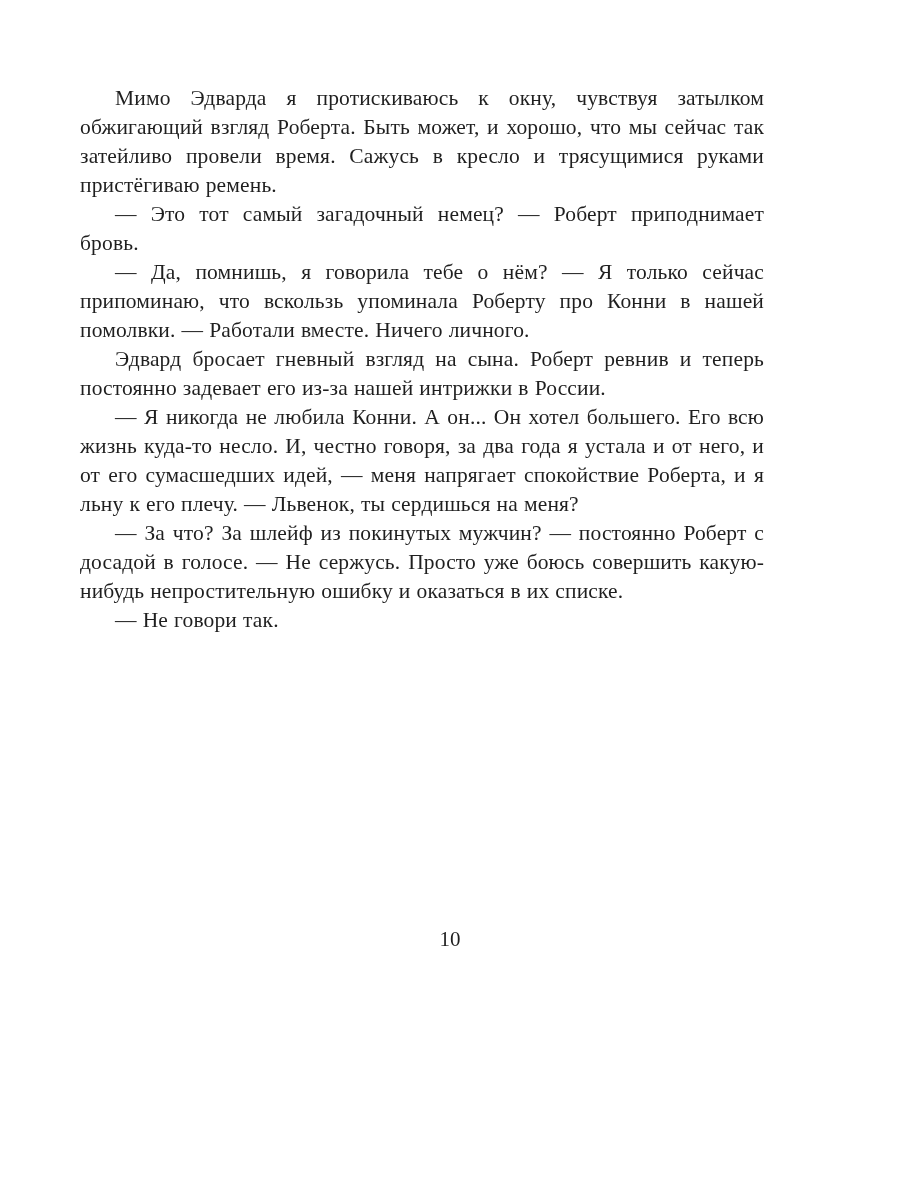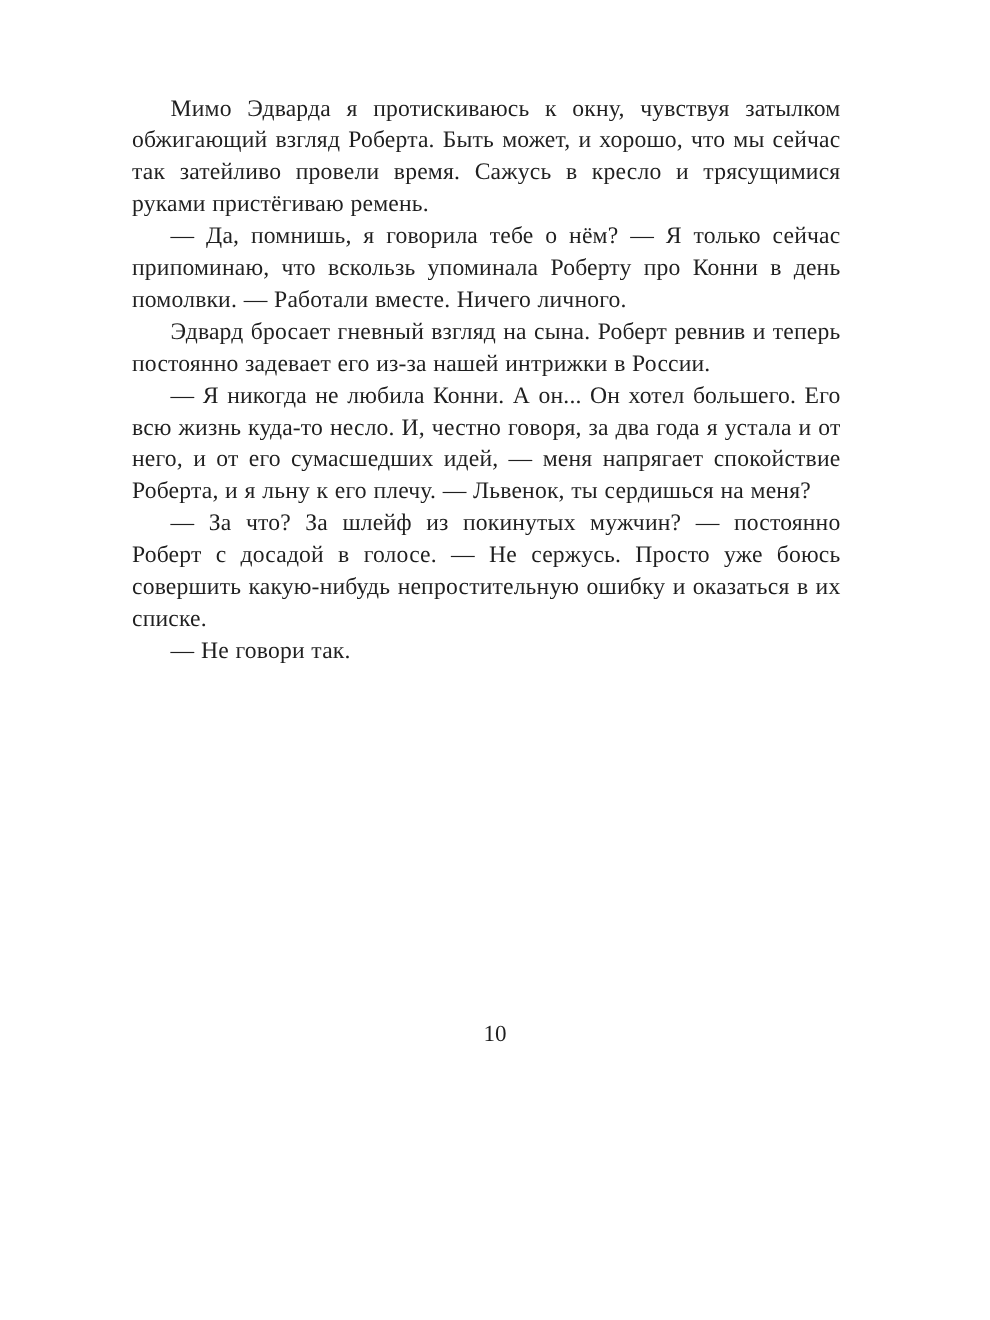--- a/index.html
+++ b/index.html
@@ -12,21 +12,21 @@
       height: 1200px;
       font-family: "Liberation Serif", "DejaVu Serif", serif;
       color: #1f1f1f;
       overflow: hidden;
     }
     .page {
       position: relative;
       box-sizing: border-box;
       width: 900px;
       height: 1004px;
-      padding: 84px 136px 0 120px;
+      padding: 84px 136px 0 80px;
       background: #ffffff;
     }
     .text-block p {
       margin: 0;
       font-size: 21.5px;
       line-height: 29px;
       text-align: justify;
       text-indent: 35px;
       letter-spacing: 0.15px;
       word-spacing: 0.5px;
@@ -40,20 +40,21 @@
       font-size: 21px;
       color: #1f1f1f;
     }
   </style>
 </head>
 <body>
 
 <div class="page">
   <div class="text-block">
       <p>Мимо Эдварда я протискиваюсь к окну, чувствуя затылком обжигающий взгляд Роберта. Быть может, и хорошо, что мы сейчас так затейливо провели время. Сажусь в кресло и трясущимися руками пристёгиваю ремень.</p>
-      <p>— Да, помнишь, я говорила тебе о нём? — Я только сейчас припоминаю, что вскользь упоминала Роберту про Конни в день помолвки. — Работали вместе. Ничего личного.</p>
+      <p>— Это тот самый загадочный немец? — Роберт приподнимает бровь.</p>
+      <p>— Да, помнишь, я говорила тебе о нём? — Я только сейчас припоминаю, что вскользь упоминала Роберту про Конни в нашей помолвки. — Работали вместе. Ничего личного.</p>
       <p>Эдвард бросает гневный взгляд на сына. Роберт ревнив и теперь постоянно задевает его из-за нашей интрижки в России.</p>
       <p>— Я никогда не любила Конни. А он... Он хотел большего. Его всю жизнь куда-то несло. И, честно говоря, за два года я устала и от него, и от его сумасшедших идей, — меня напрягает спокойствие Роберта, и я льну к его плечу. — Львенок, ты сердишься на меня?</p>
       <p>— За что? За шлейф из покинутых мужчин? — постоянно Роберт с досадой в голосе. — Не сержусь. Просто уже боюсь совершить какую-нибудь непростительную ошибку и оказаться в их списке.</p>
       <p>— Не говори так.</p>
     </div>
   <div class="page-number">10</div>
 </div>
 
 </body></html>

